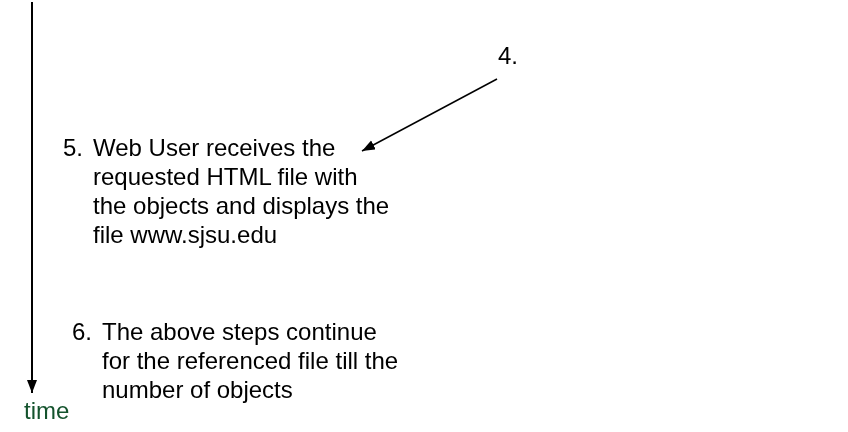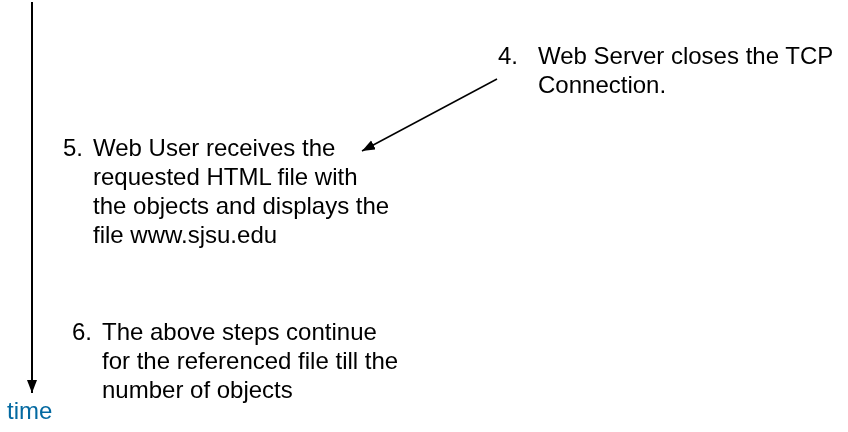--- a/index.html
+++ b/index.html
@@ -37,46 +37,44 @@
   .step-4 .num { width: 40px; }
   .step-5 { left: 63px;  top: 133px; }
   .step-5 .num { width: 30px; }
   .step-6 { left: 72px;  top: 317px; }
   .step-6 .num { width: 30px; }
   .step .txt {
     white-space: pre-line;
   }
   .time-label {
     position: absolute;
-    left: 7px;
+    left: 24px;
     top: 396px;
     font-size: 24px;
     line-height: 29px;
-    color: #0369a1;
+    color: #14532d;
   }
 </style>
 </head>
 <body>
 
 <div class="canvas">
 
   <svg class="arrow-layer" width="848" height="432" viewBox="0 0 848 432" xmlns="http://www.w3.org/2000/svg">
     <defs>
       <marker id="arrowhead" markerUnits="userSpaceOnUse" markerWidth="14" markerHeight="11" refX="13" refY="5" orient="auto">
         <path d="M0,0 L13,5 L0,10 Z" fill="#000000"></path>
       </marker>
     </defs>
     <line x1="32" y1="2" x2="32" y2="393" stroke="#000000" stroke-width="2" marker-end="url(#arrowhead)"></line>
     <line x1="497" y1="79" x2="362" y2="151" stroke="#000000" stroke-width="1.5" marker-end="url(#arrowhead)"></line>
   </svg>
 
   <div class="step step-4">
     <span class="num">4.</span>
-    <div class="txt">Web Server closes the TCP
-Connection.</div>
   </div>
 
   <div class="step step-5">
     <span class="num">5.</span>
     <div class="txt">Web User receives the
 requested HTML file with
 the objects and displays the
 file www.sjsu.edu</div>
   </div>
 

